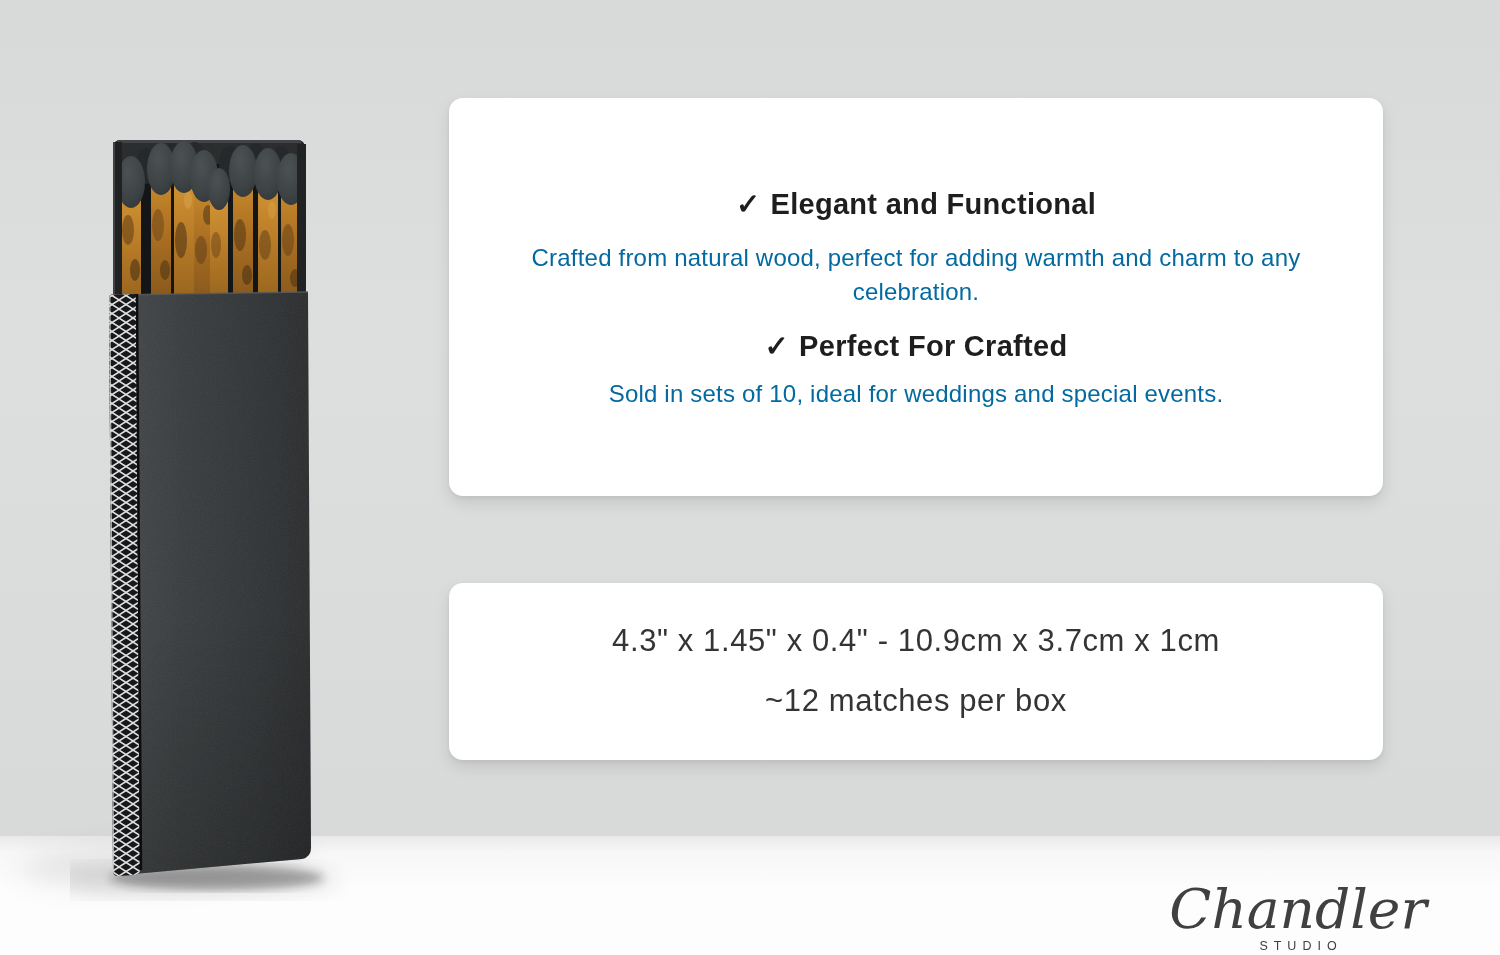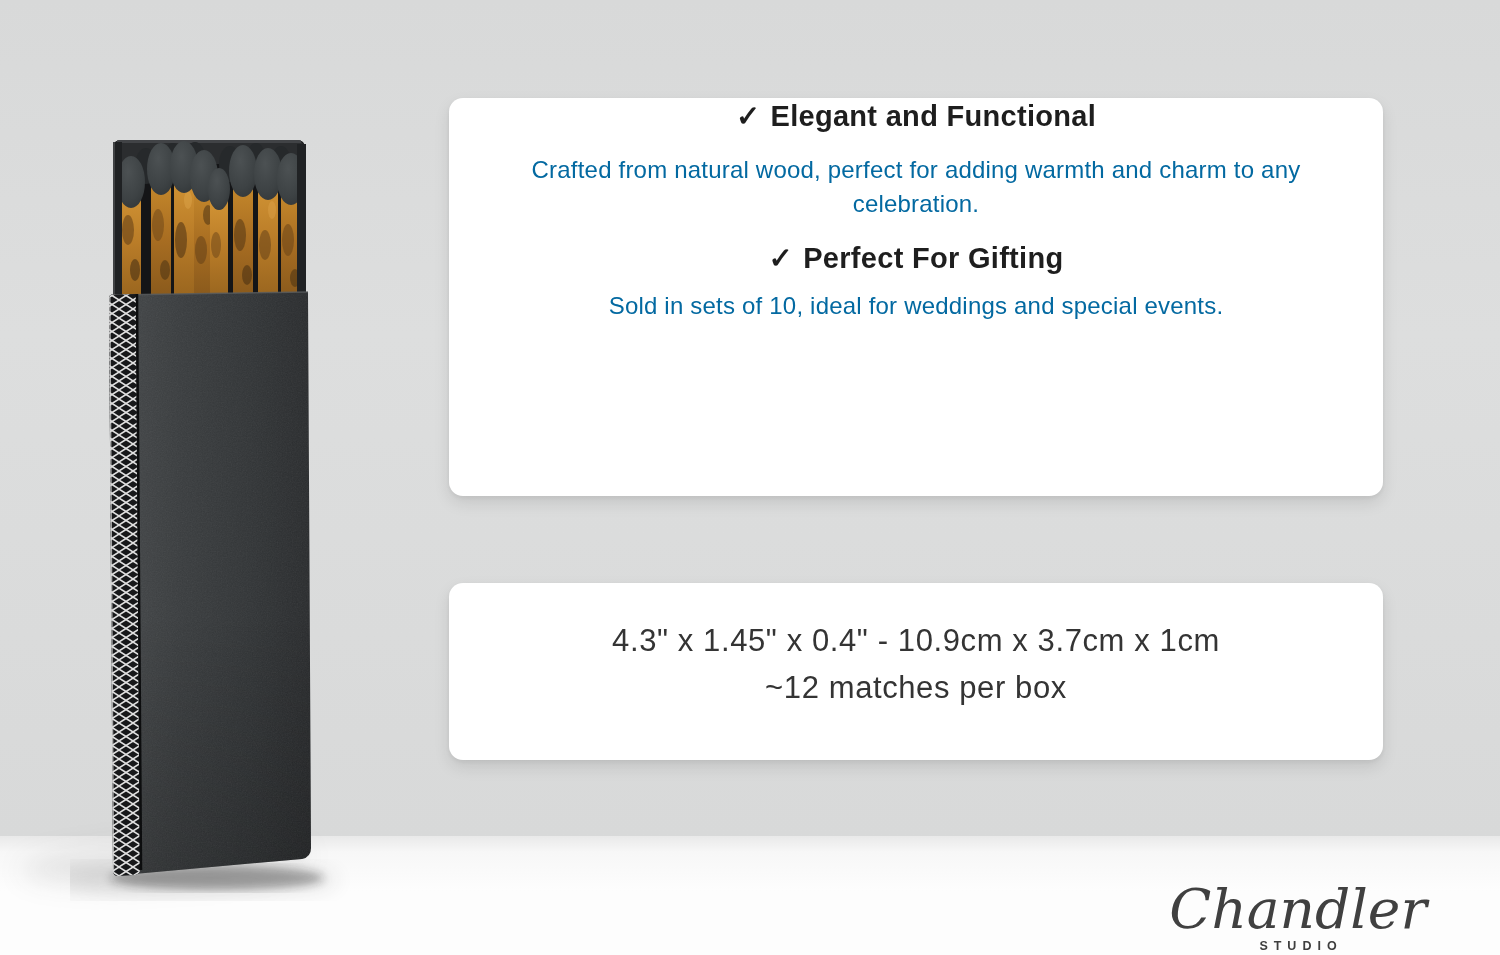--- a/index.html
+++ b/index.html
@@ -26,45 +26,45 @@
     filter:blur(13px);transform:rotate(-3deg);
   }
   
   .card{
     position:absolute;left:449px;width:934px;background:#ffffff;
     border-radius:14px;
     box-shadow:0 7px 16px rgba(0,0,0,0.10), 0 2px 4px rgba(0,0,0,0.05);
     text-align:center;
   }
   .card.features{top:98px;height:398px;padding:0;box-sizing:border-box;}
-  .features-inner{}
+  .features-inner{padding-top:88px;}
   .feature-title{
     font-size:29px;line-height:36px;font-weight:bold;color:#1e1e1e;
     letter-spacing:0.3px;margin:0;
   }
   .feature-title .check{font-weight:600;margin-right:10px;}
   .feature-title.second{margin-top:19px;}
   .feature-desc{
     font-size:24px;line-height:34px;font-weight:400;color:#0369a1;
     letter-spacing:0.2px;margin:19px auto 0;max-width:800px;
   }
   .card.specs{top:583px;height:177px;box-sizing:border-box;padding-top:38px;}
   .spec-line{
     font-size:31px;line-height:40px;font-weight:400;color:#343434;
     letter-spacing:0.6px;margin:0;
   }
-  .spec-line.second{margin-top:7px;}
+  .spec-line.second{margin-top:20px;}
   
   .brand{position:absolute;right:52px;bottom:2px;text-align:center;width:300px;}
   .brand-name{
     font-family:"DejaVu Serif", serif;font-style:italic;font-weight:400;
     font-size:55px;line-height:58px;color:#404040;
   }
   .brand-subtitle{
-    font-size:12.5px;letter-spacing:6px;color:#3e3e3e;margin-top:1px;padding-left:6px;font-weight:bold;
+    font-size:12.5px;letter-spacing:6px;color:#3e3e3e;margin-top:1px;padding-left:6px;
   }
 </style>
 </head>
 <body>
 
 <div class="wall"></div>
 <div class="floor"></div>
 <div class="floor-shadow-soft"></div>
 
 <div class="photo-wrap">
@@ -213,21 +213,21 @@
   </svg>
 </div>
 
 <div class="card features">
   <div class="features-inner">
     <div class="feature-title">
       <span class="check">✓</span><span>Elegant and Functional</span>
     </div>
     <p class="feature-desc">Crafted from natural wood, perfect for adding warmth and charm to any celebration.</p>
     <div class="feature-title second">
-      <span class="check">✓</span><span>Perfect For Gifting</span>
+      <span class="check">✓</span><span>Perfect For Crafted</span>
     </div>
     <p class="feature-desc" style="margin-top:13px;">Sold in sets of 10, ideal for weddings and special events.</p>
   </div>
 </div>
 
 <div class="card specs">
   <p class="spec-line">4.3" x 1.45" x 0.4" - 10.9cm x 3.7cm x 1cm</p>
   <p class="spec-line second">~12 matches per box</p>
 </div>
 

